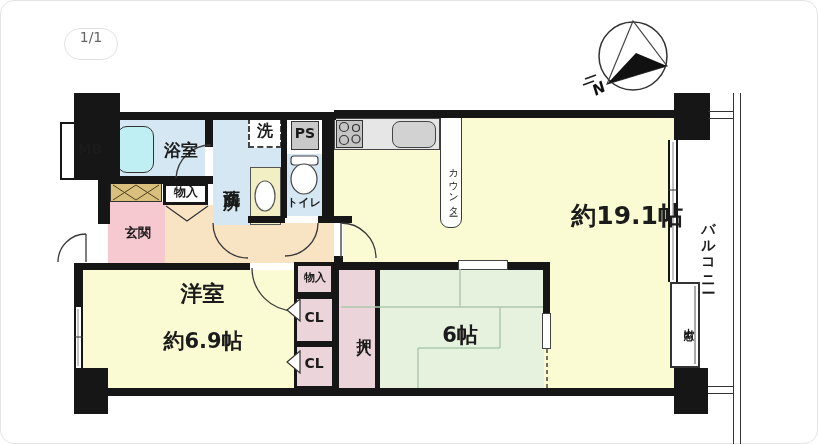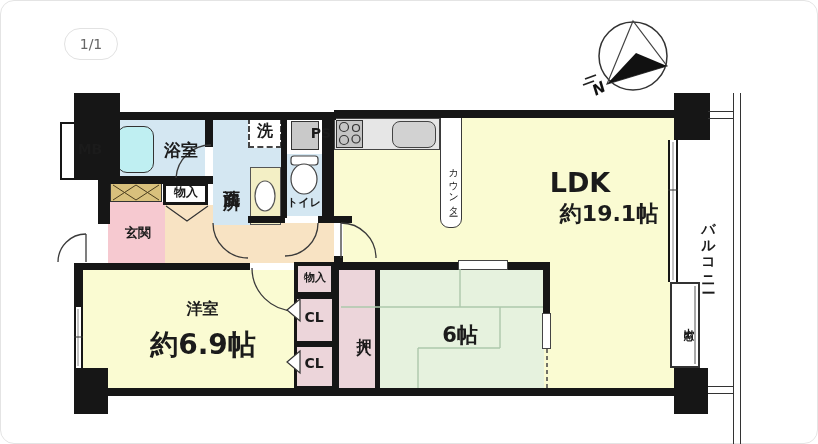--- a/index.html
+++ b/index.html
@@ -16,21 +16,21 @@
   html,body{margin:0;padding:0;background:#fff;}
   body{width:818px;height:444px;position:relative;font-family:"DejaVu Sans",sans-serif;overflow:hidden;}
   .frame{position:absolute;inset:0;border:1px solid #e4e4e4;border-radius:14px;pointer-events:none;}
   .abs{position:absolute;box-sizing:border-box;}
   .wall{position:absolute;background:var(--wall);}
   .room{position:absolute;box-sizing:border-box;}
   .lbl{position:absolute;font-weight:bold;color:#1b1b1b;line-height:1.1;text-align:center;white-space:nowrap;}
   .vert{writing-mode:vertical-rl;text-orientation:upright;letter-spacing:2px;white-space:normal;}
   .cbox{display:flex;align-items:center;justify-content:center;font-weight:bold;color:#222;}
   .badge{position:absolute;left:64px;top:28px;width:52px;height:30px;border:1px solid #e2e2e2;border-radius:16px;
-         display:flex;align-items:center;justify-content:center;color:#666;font-size:14px;background:#fff;}
+         display:flex;justify-content:center;color:#666;font-size:14px;background:#fff;}
   svg.overlay{position:absolute;left:0;top:0;pointer-events:none;}
 </style>
 </head>
 <body>
 
 <div class="frame"></div>
 
 <div class="badge">
   <span>1/1</span>
 </div>
@@ -152,30 +152,29 @@
     <g>
       <circle cx="633" cy="56" r="34" fill="none" stroke="#333" stroke-width="1.5"></circle>
       <path d="M 633,21 L 607,84 L 667,66 Z" fill="none" stroke="#444" stroke-width="1.2"></path>
       <path d="M 667,66 L 607,84 L 636,53 Z" fill="#111"></path>
       <line x1="585" y1="79" x2="596" y2="75" stroke="#222" stroke-width="1.8"></line>
       <line x1="583" y1="85" x2="594" y2="81" stroke="#222" stroke-width="1.8"></line>
       <text x="592" y="95" font-size="15" font-weight="bold" font-style="italic" fill="#111" transform="rotate(-28 596 88)" font-family="DejaVu Sans, sans-serif">N</text>
     </g>
   </svg>
 
-  <div class="lbl" style="left:500px;top:168px;width:160px;font-size:27px;">LDK</div>
-  <div class="lbl" style="left:524px;top:202px;width:170px;font-size:22px;">約19.1帖</div>
-  <div class="lbl" style="left:150px;top:300px;width:105px;font-size:16px;">洋室</div>
-  <div class="lbl" style="left:138px;top:330px;width:130px;font-size:28px;">約6.9帖</div>
+  <div class="lbl" style="left:513px;top:202px;width:170px;font-size:25px;text-align:right;">約19.1帖</div>
+  <div class="lbl" style="left:150px;top:282px;width:105px;font-size:22px;">洋室</div>
+  <div class="lbl" style="left:138px;top:330px;width:130px;font-size:21px;">約6.9帖</div>
   <div class="lbl" style="left:430px;top:324px;width:60px;font-size:21px;">6帖</div>
   <div class="lbl" style="left:110px;top:226px;width:56px;font-size:13px;">玄関</div>
   <div class="lbl" style="left:152px;top:141px;width:58px;font-size:17px;">浴室</div>
   <div class="lbl vert" style="left:215px;top:133px;width:26px;height:92px;font-size:17px;">洗面所</div>
   <div class="lbl" style="left:252px;top:122px;width:26px;font-size:16px;">洗</div>
-  <div class="lbl" style="left:292px;top:126px;width:26px;font-size:14px;padding-left:16px;">PS</div>
+  <div class="lbl" style="left:292px;top:126px;width:26px;font-size:14px;">PS</div>
   <div class="lbl" style="left:76px;top:142px;width:28px;font-size:14px;">MB</div>
   <div class="lbl" style="left:284px;top:197px;width:40px;font-size:11px;">トイレ</div>
   <div class="lbl" style="left:166px;top:186px;width:40px;font-size:12px;">物入</div>
   <div class="lbl" style="left:298px;top:272px;width:34px;font-size:11px;">物入</div>
   <div class="lbl" style="left:300px;top:310px;width:28px;font-size:14px;">CL</div>
   <div class="lbl" style="left:300px;top:356px;width:28px;font-size:14px;">CL</div>
   <div class="lbl vert" style="left:346px;top:298px;width:26px;height:60px;font-size:15px;">押入</div>
   <div class="lbl vert" style="left:444px;top:140px;width:15px;height:92px;font-size:10px;font-weight:normal;letter-spacing:1px;">カウンター</div>
   <div class="lbl vert" style="left:696px;top:182px;width:20px;height:135px;font-size:14px;">バルコニー</div>
   <div class="lbl vert" style="left:676px;top:298px;width:18px;height:46px;font-size:11px;">出窓</div>

